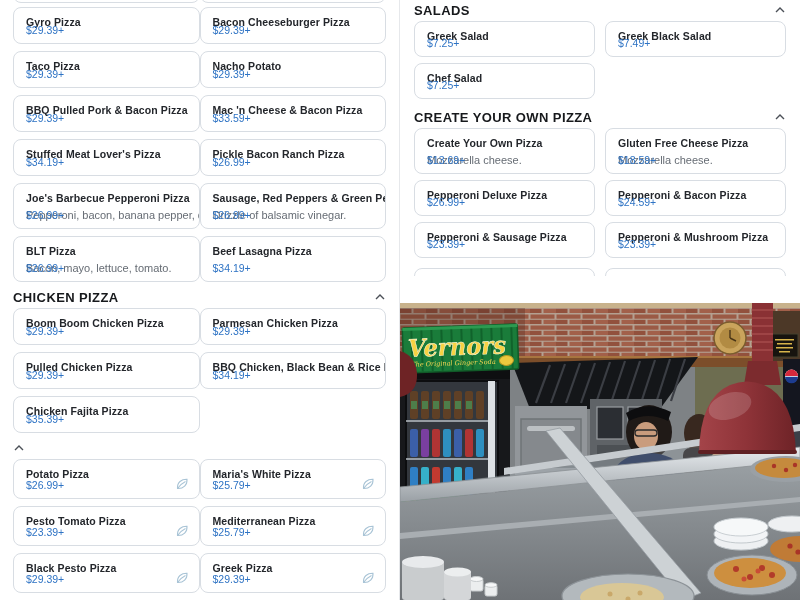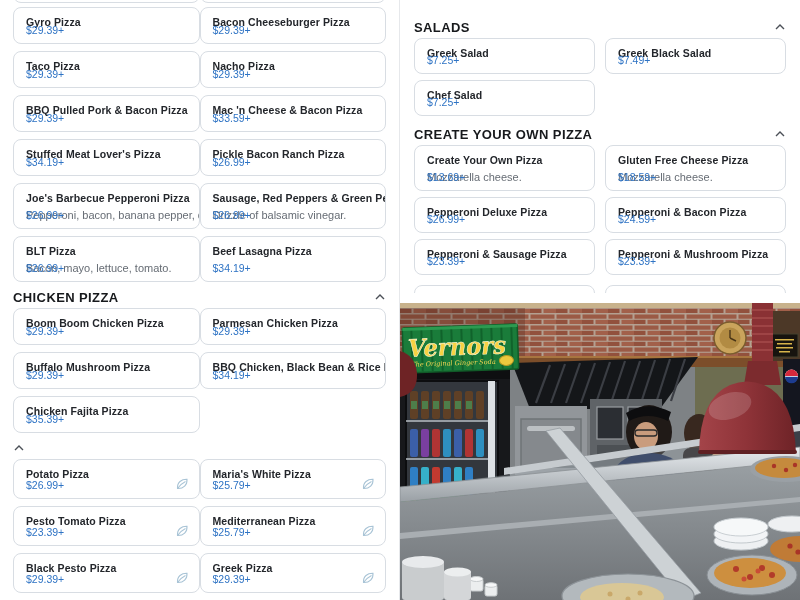--- a/index.html
+++ b/index.html
@@ -1,19 +1,19 @@
 <!DOCTYPE html>
 <html><head>
 <meta charset="utf-8">
 <style>
 *{margin:0;padding:0;box-sizing:border-box}
 html,body{width:800px;height:600px;overflow:hidden;background:#fff;font-family:"Liberation Sans",sans-serif}
 .panel{position:absolute;top:0}
 #left-panel{left:13px;width:373px}
-#right-panel{left:414px;width:372px;padding-top:19px}
+#right-panel{left:414px;width:372px;padding-top:2px}
 #divider{position:absolute;left:399px;top:0;width:1px;height:600px;background:#e6e8eb}
 .row{display:grid;grid-template-columns:1fr 1fr;margin-bottom:7px}
 .rowr{column-gap:10px;margin-bottom:6px}
 .h37{height:37px}.h36{height:36px}.h40{height:40px}.h46{height:46px}
 .card{position:relative;background:#fff;border:1px solid #d8dde3;border-radius:8px;padding:8px 12px;overflow:hidden}
 .cname{font-size:10.5px;font-weight:700;color:#23262b;letter-spacing:.1px;white-space:nowrap}
 .cdesc{font-size:11px;color:#666c74;margin-top:5px;white-space:nowrap}
 .cprice{position:absolute;left:12px;bottom:7px;font-size:10.5px;font-weight:400;color:#2e73c4}
 .leaf{position:absolute;right:9px;bottom:6px;width:16px;height:16px}
 .shead{display:flex;align-items:center;justify-content:space-between;height:16px;margin:4px 0 3px}
@@ -47,21 +47,21 @@
         <div class="cname">Bacon Cheeseburger Pizza</div>
         <div class="cprice">$29.39+</div>
       </div>
   </div>
   <div class="row h37">
     <div class="card">
         <div class="cname">Taco Pizza</div>
         <div class="cprice">$29.39+</div>
       </div>
     <div class="card">
-        <div class="cname">Nacho Pizza</div>
+        <div class="cname">Nacho Potato</div>
         <div class="cprice">$29.39+</div>
       </div>
   </div>
   <div class="row h37">
     <div class="card">
         <div class="cname">BBQ Pulled Pork &amp; Bacon Pizza</div>
         <div class="cprice">$29.39+</div>
       </div>
     <div class="card">
         <div class="cname">Mac 'n Cheese &amp; Bacon Pizza</div>
@@ -113,21 +113,21 @@
         <div class="cname">Boom Boom Chicken Pizza</div>
         <div class="cprice">$29.39+</div>
       </div>
     <div class="card">
         <div class="cname">Parmesan Chicken Pizza</div>
         <div class="cprice">$29.39+</div>
       </div>
   </div>
   <div class="row h37">
     <div class="card">
-        <div class="cname">Buffalo Mushroom Pizza</div>
+        <div class="cname">Pulled Chicken Pizza</div>
         <div class="cprice">$29.39+</div>
       </div>
     <div class="card">
         <div class="cname">BBQ Chicken, Black Bean &amp; Rice Pizza</div>
         <div class="cprice">$34.19+</div>
       </div>
   </div>
   <div class="row h37">
     <div class="card">
         <div class="cname">Chicken Fajita Pizza</div>

